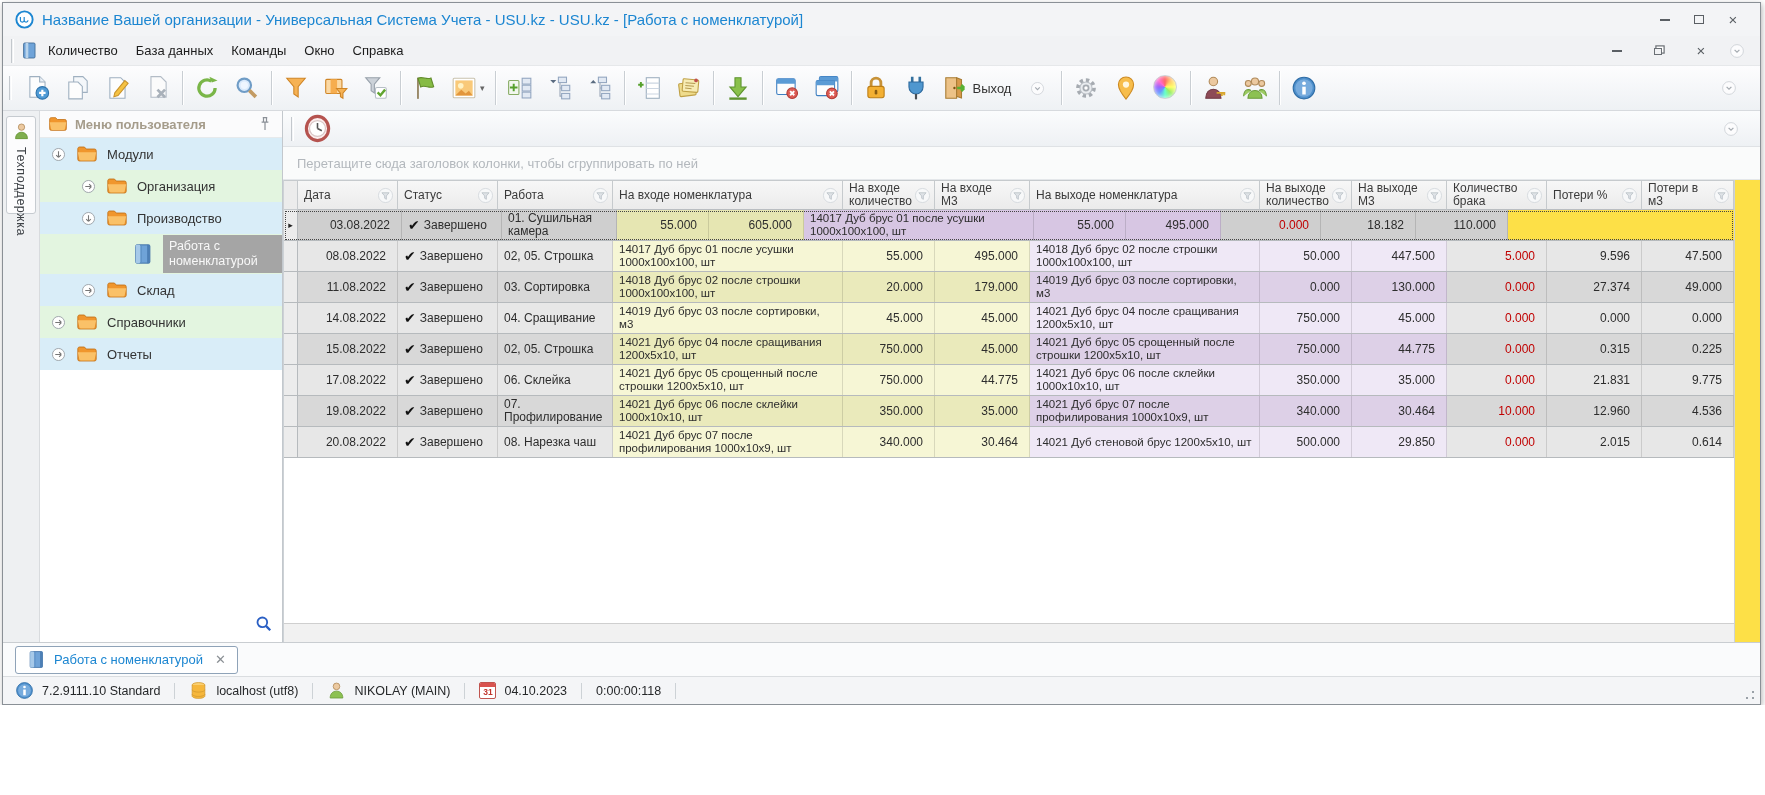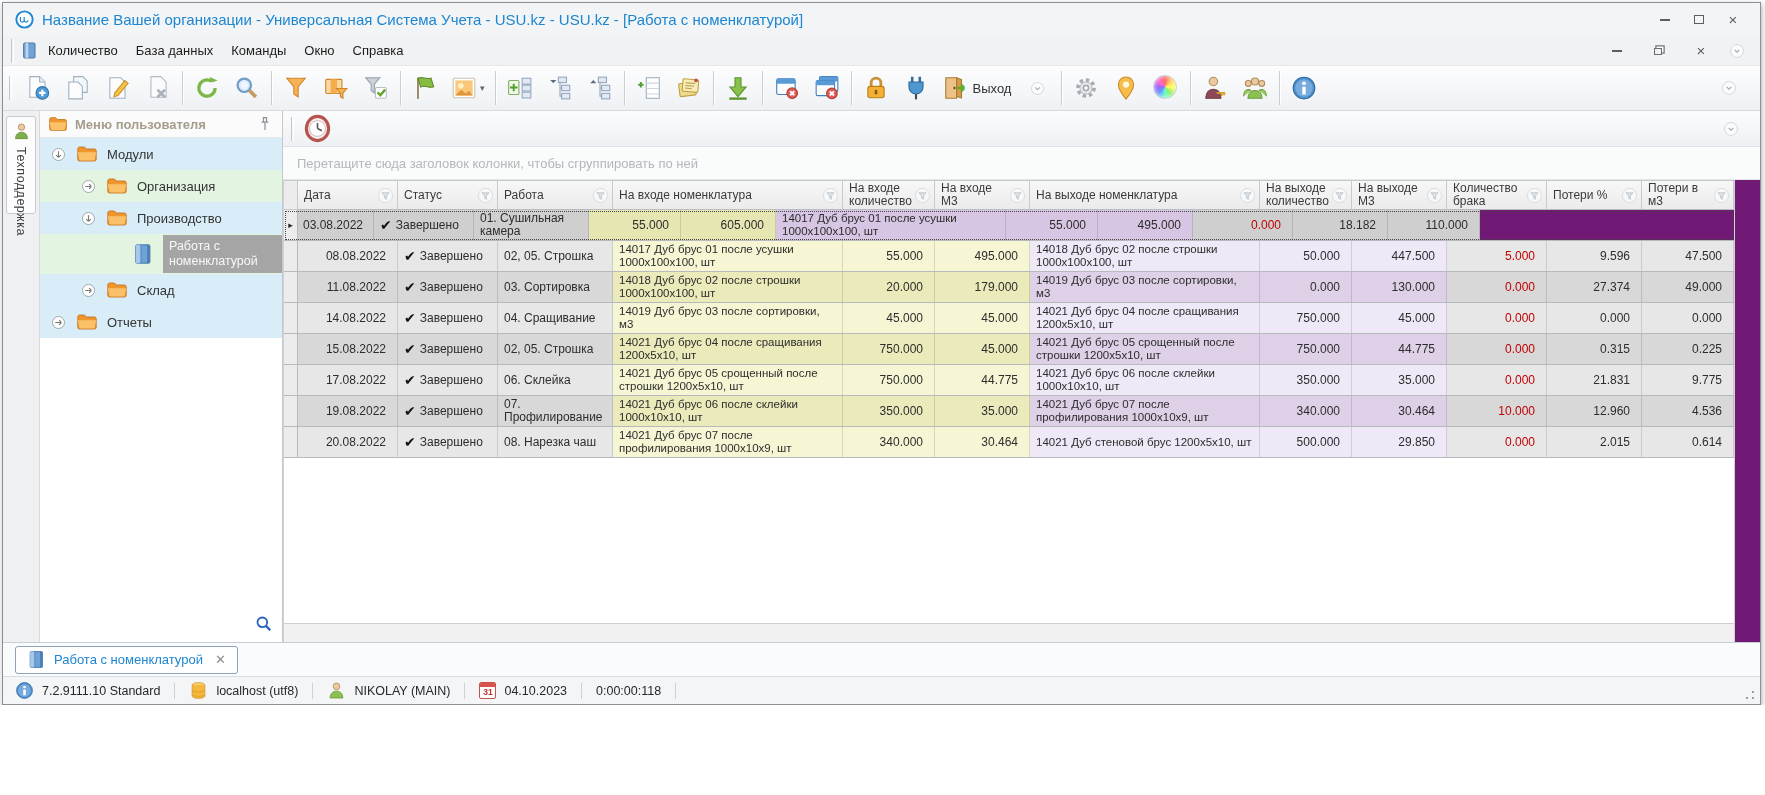--- a/index.html
+++ b/index.html
@@ -66,21 +66,21 @@
   .tree{flex:1;overflow:hidden;}
   .tree-row{height:32px;display:flex;align-items:center;gap:9px;border:none;width:100%;background:#fff;}
   .tree-row.blue{background:var(--tree-blue,#d9edf8);}
   .tree-row.green{background:var(--tree-green,#e3f5e0);}
   .tree-row.tall{height:40px;}
   .tree-label{font-size:13px;color:#333;text-align:left;}
   .sel-box{flex:1;align-self:stretch;margin:1px 0 1px 0;background:#a5a5a5;color:#f8f8f8;
            display:flex;align-items:center;padding:2px 6px;font-size:12.5px;line-height:15px;text-align:left;}
   .sidebar-search{position:absolute;right:8px;bottom:8px;width:20px;height:20px;background:none;border:none;padding:0;}
 
-  .main{flex:1;display:flex;flex-direction:column;min-width:0;background:#701a75;}
+  .main{flex:1;display:flex;flex-direction:column;min-width:0;background:#fde047;}
   .sub-toolbar{height:36px;flex:0 0 auto;background:linear-gradient(#fbfcfd,#eef1f4);border-bottom:1px solid #dfe2e5;
                display:flex;align-items:center;padding:0 6px;position:relative;}
   .clock-btn{background:none;border:none;width:34px;height:32px;display:flex;align-items:center;justify-content:center;padding:0;}
   .clock-btn .icon{width:29px;height:29px;}
   .sub-more{position:absolute;right:20px;top:9px;width:18px;height:18px;background:none;border:none;padding:0;}
 
   .group-panel{height:33px;flex:0 0 auto;background:#fafbfb;border-bottom:1px solid #e4e7ea;
                display:flex;align-items:center;padding:0 14px;color:#b3b8bd;font-size:13px;}
 
   
@@ -585,20 +585,35 @@
               </svg>
             </span>
             <span class="icon icon-tree">
               <svg viewBox="0 0 24 24">
                 <path d="M2 6.2c0-1 .8-1.8 1.8-1.8h5.4l2 2.2h9a1.8 1.8 0 0 1 1.8 1.8v9.4a1.8 1.8 0 0 1-1.8 1.8H3.8A1.8 1.8 0 0 1 2 17.8z" fill="#f0962d" stroke="#c4731a"></path>
                 <path d="M2 10h20l-1.6 7.8a1.8 1.8 0 0 1-1.8 1.4H5.4a1.8 1.8 0 0 1-1.8-1.4z" fill="#fac168"></path>
               </svg>
             </span>
             <span class="tree-label">Склад</span>
           </div>
+          <div class="tree-row green" style="padding-left: 10px;">
+            <span class="icon icon-node">
+              <svg viewBox="0 0 22 22">
+                <circle cx="11" cy="11" r="7.8" fill="#fff" stroke="#9aa1a8" stroke-width="1.2"></circle>
+                <path d="M6.8 11h8m0 0l-3-3m3 3l-3 3" stroke="#777" stroke-width="1.4" fill="none"></path>
+              </svg>
+            </span>
+            <span class="icon icon-tree">
+              <svg viewBox="0 0 24 24">
+                <path d="M2 6.2c0-1 .8-1.8 1.8-1.8h5.4l2 2.2h9a1.8 1.8 0 0 1 1.8 1.8v9.4a1.8 1.8 0 0 1-1.8 1.8H3.8A1.8 1.8 0 0 1 2 17.8z" fill="#f0962d" stroke="#c4731a"></path>
+                <path d="M2 10h20l-1.6 7.8a1.8 1.8 0 0 1-1.8 1.4H5.4a1.8 1.8 0 0 1-1.8-1.4z" fill="#fac168"></path>
+              </svg>
+            </span>
+            <span class="tree-label">Справочники</span>
+          </div>
           <div class="tree-row blue" style="padding-left: 10px;">
             <span class="icon icon-node">
               <svg viewBox="0 0 22 22">
                 <circle cx="11" cy="11" r="7.8" fill="#fff" stroke="#9aa1a8" stroke-width="1.2"></circle>
                 <path d="M6.8 11h8m0 0l-3-3m3 3l-3 3" stroke="#777" stroke-width="1.4" fill="none"></path>
               </svg>
             </span>
             <span class="icon icon-tree">
               <svg viewBox="0 0 24 24">
                 <path d="M2 6.2c0-1 .8-1.8 1.8-1.8h5.4l2 2.2h9a1.8 1.8 0 0 1 1.8 1.8v9.4a1.8 1.8 0 0 1-1.8 1.8H3.8A1.8 1.8 0 0 1 2 17.8z" fill="#f0962d" stroke="#c4731a"></path>
@@ -746,21 +761,21 @@
                   <svg viewBox="0 0 20 20">
                     <circle cx="10" cy="10" r="8.3" fill="#f7f8f9" stroke="#d2d7db"></circle>
                     <path d="M5.8 6.8h8.4l-3.2 3.7v4l-2-1.3v-2.7z" fill="#dfe3e7" stroke="#bcc3c9"></path>
                   </svg>
                 </span></button>
             </div>
           </div>
         <div class="grid-rows" id="grid-rows">
             <div class="grid-row focused">
               <div class="gr-ind">▸</div>
-              <div class="gr-cell z-gray dark align-right" style="width: 76px; justify-content: center;">
+              <div class="gr-cell z-gray dark align-right" style="width: 104px;">
                 <span>03.08.2022</span>
               </div>
               <div class="gr-cell z-gray dark" style="width: 100px;">
                 <span class="chk">✔</span>
                 <span>Завершено</span>
               </div>
               <div class="gr-cell z-gray dark" style="width: 115px;">
                 <span>01. Сушильная камера</span>
               </div>
               <div class="gr-cell z-yellow dark align-right" style="width: 92px;">

